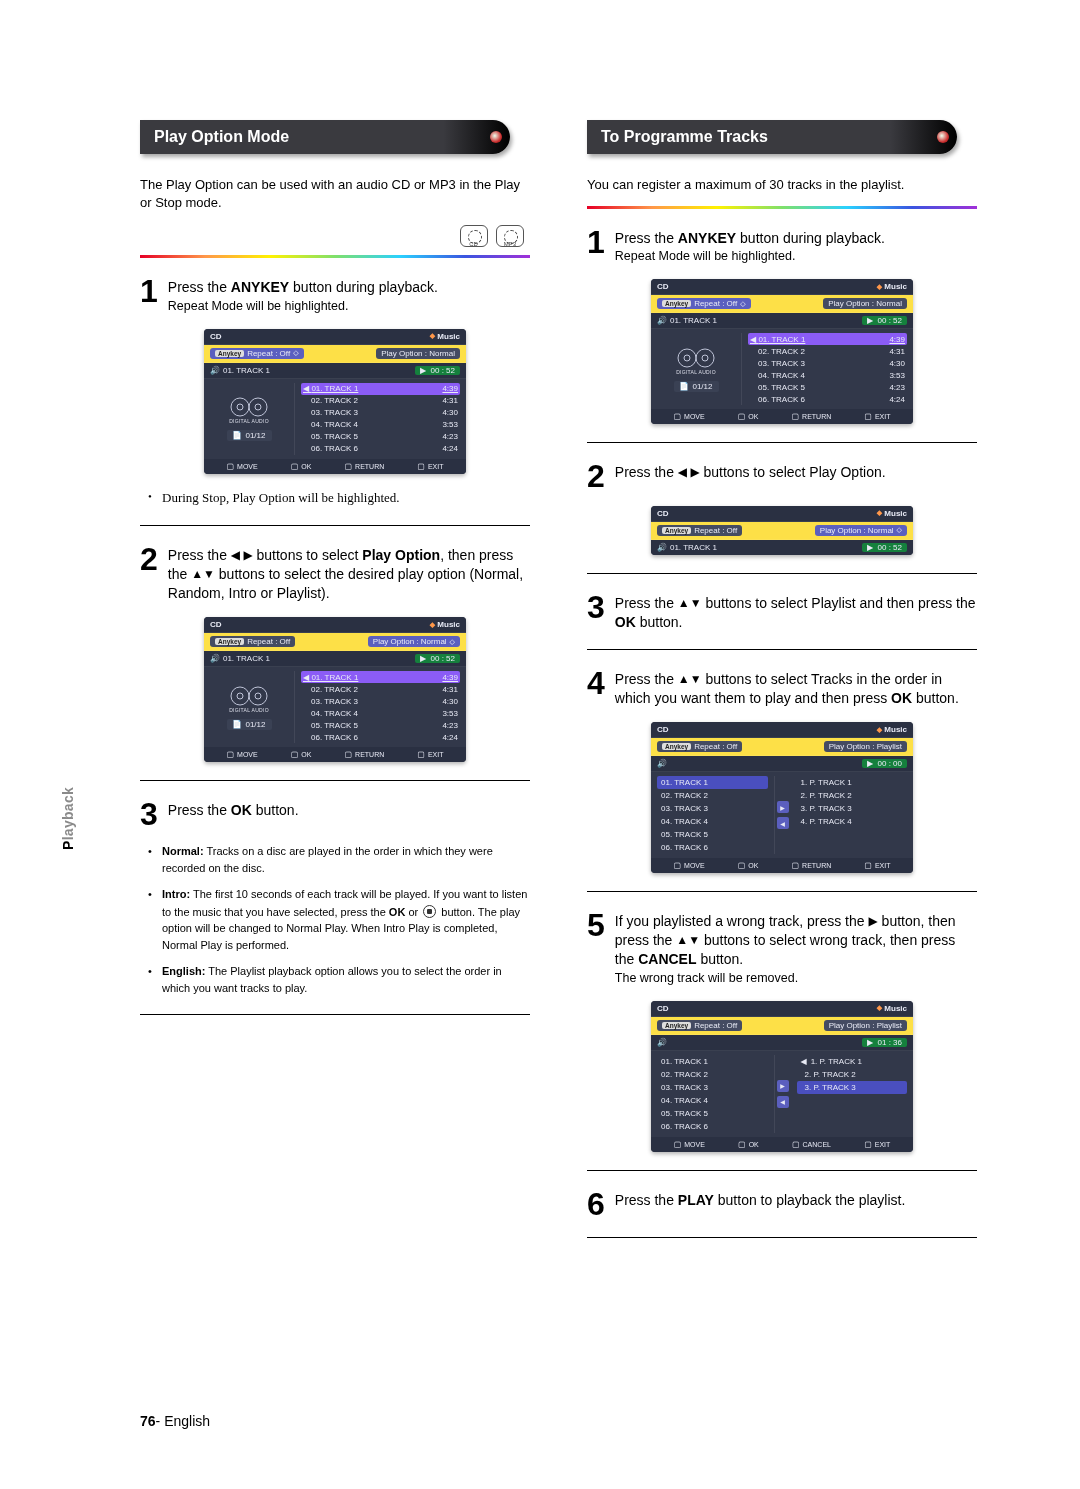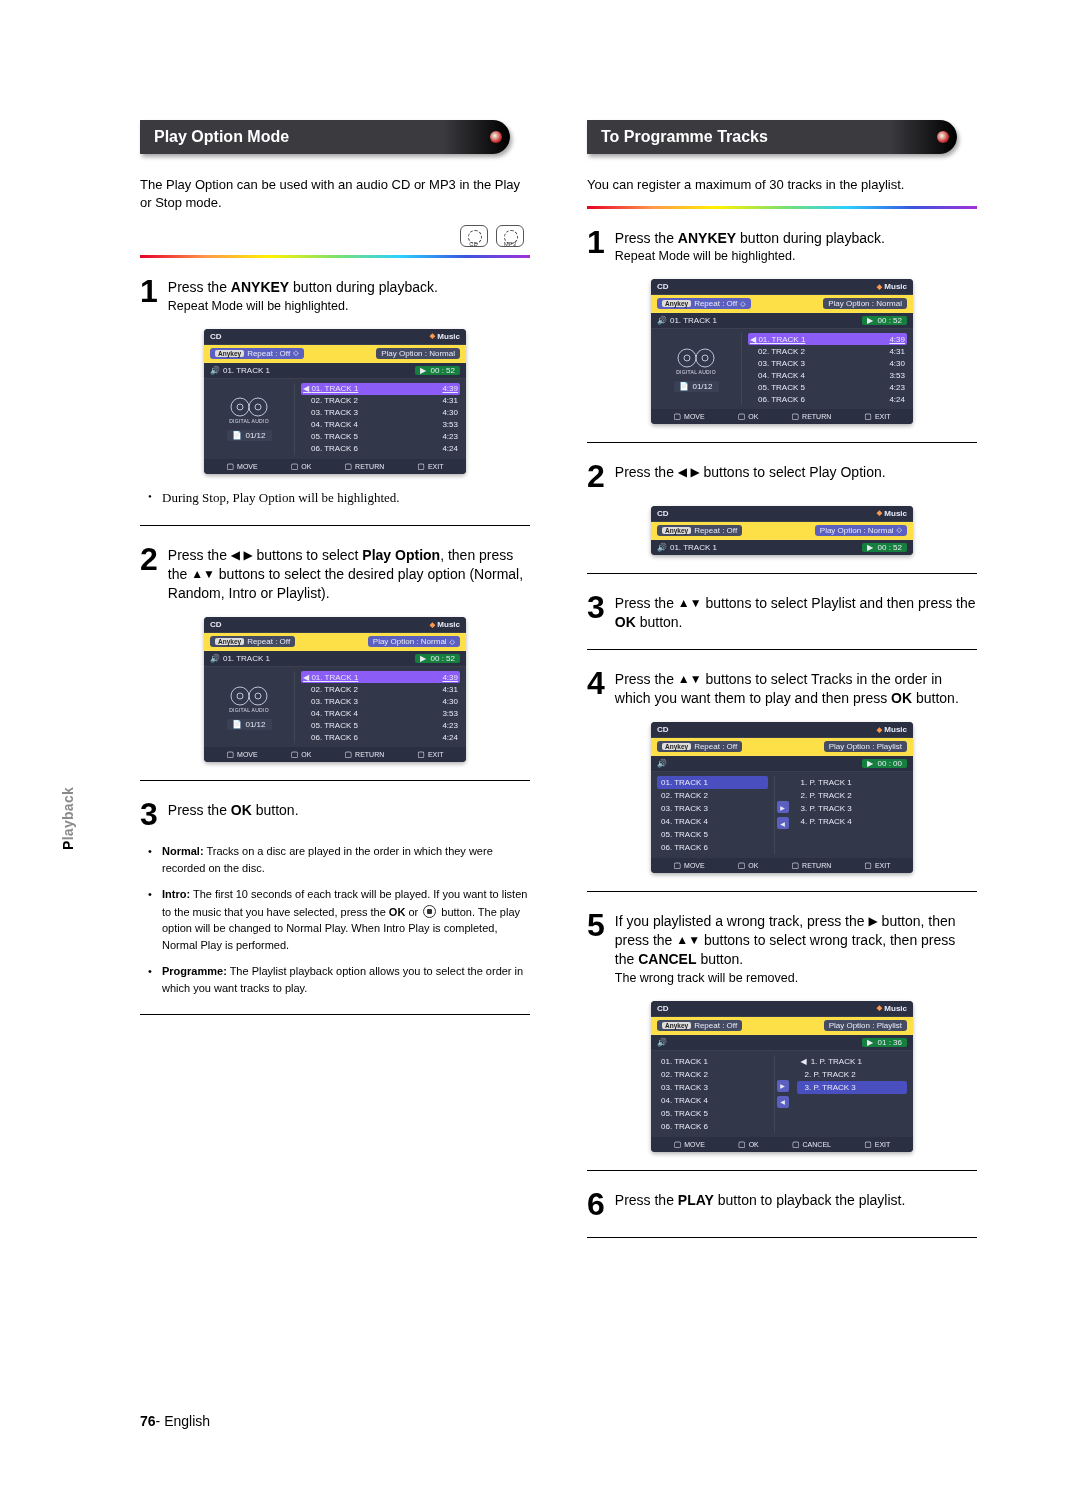--- a/index.html
+++ b/index.html
@@ -381,21 +381,21 @@
     <div class="step">
       <div class="step-num">3</div>
       <div class="step-body">
         <span>Press the </span><b>OK</b><span> button.</span>
       </div>
     </div>
 
     <ul class="defs">
       <li><b>Normal:</b><span> Tracks on a disc are played in the order in which they were recorded on the disc.</span></li>
       <li><b>Intro:</b><span> The first 10 seconds of each track will be played. If you want to listen to the music that you have selected, press the </span><b>OK</b><span> or </span><span class="stop-ico"></span><span> button. The play option will be changed to Normal Play. When Intro Play is completed, Normal Play is performed.</span></li>
-      <li><b>Programme:</b><span> The Playlist playback option allows you to select the order in which you want tracks to play.</span></li>
+      <li><b>English:</b><span> The Playlist playback option allows you to select the order in which you want tracks to play.</span></li>
     </ul>
 
     <hr class="hr">
   </div>
 
   <div class="col">
     <div class="sec-head">To Programme Tracks</div>
     <p class="intro">You can register a maximum of 30 tracks in the playlist.</p>
 
     <div class="gradbar"></div>

